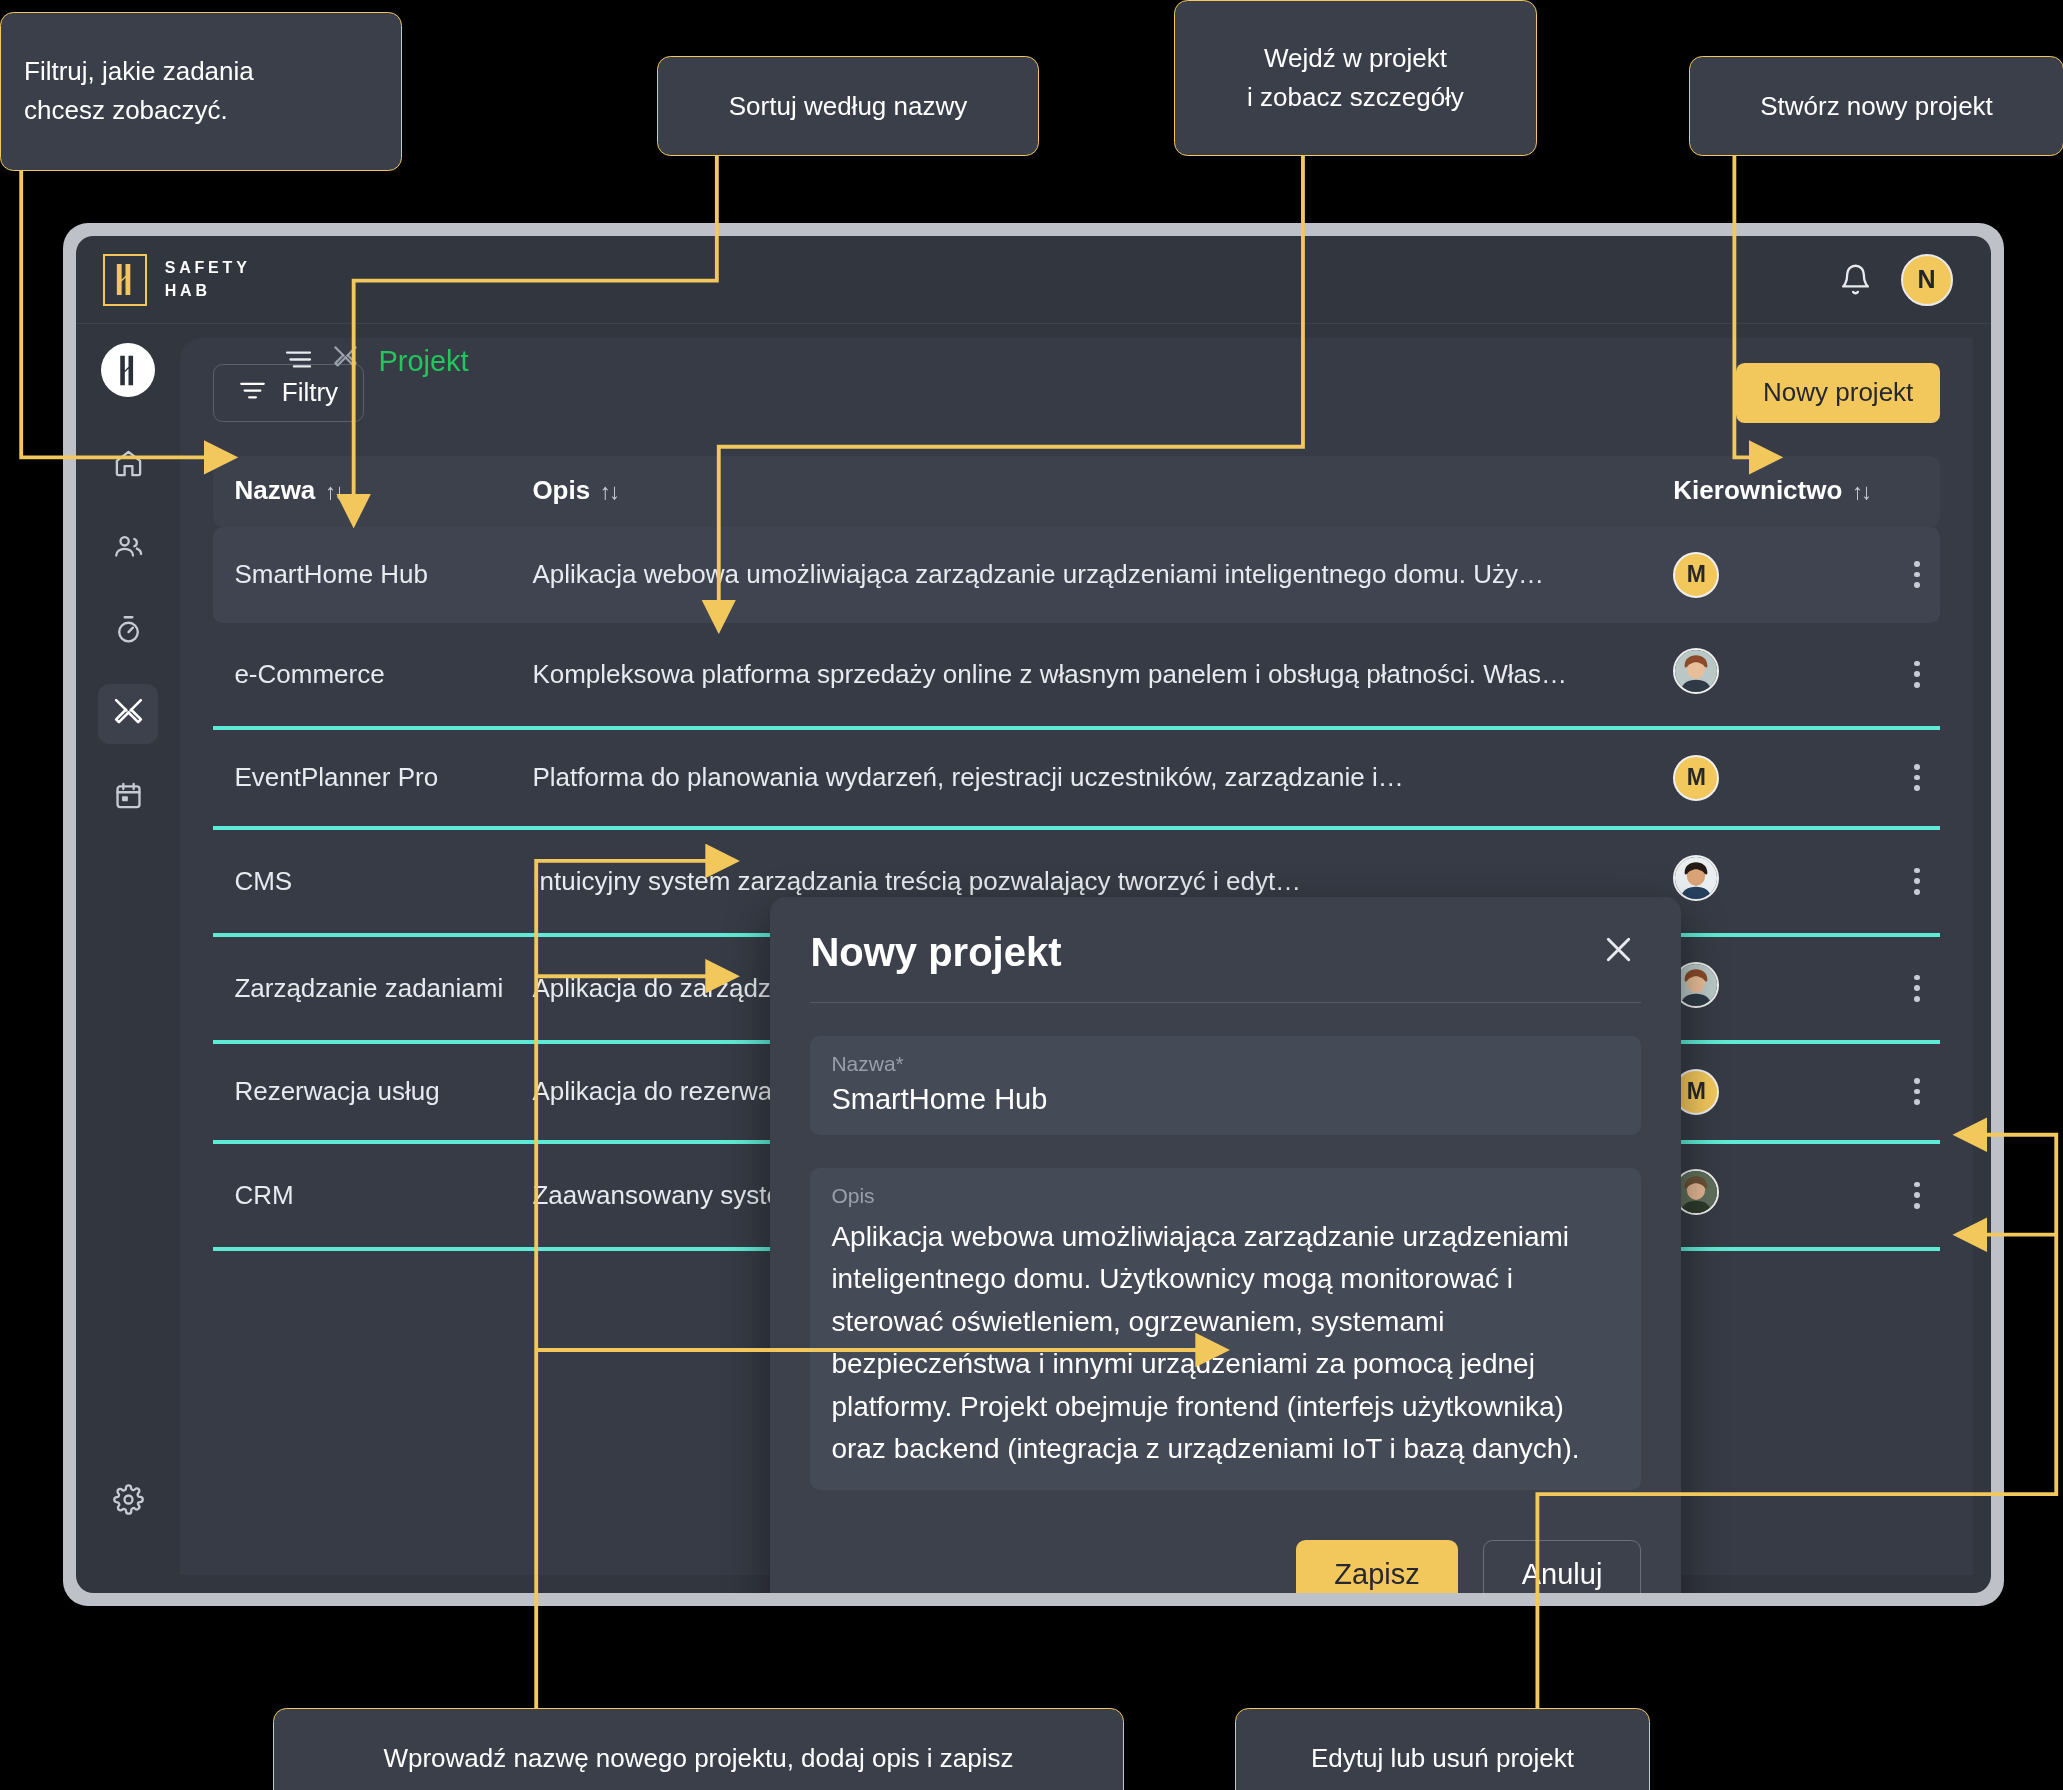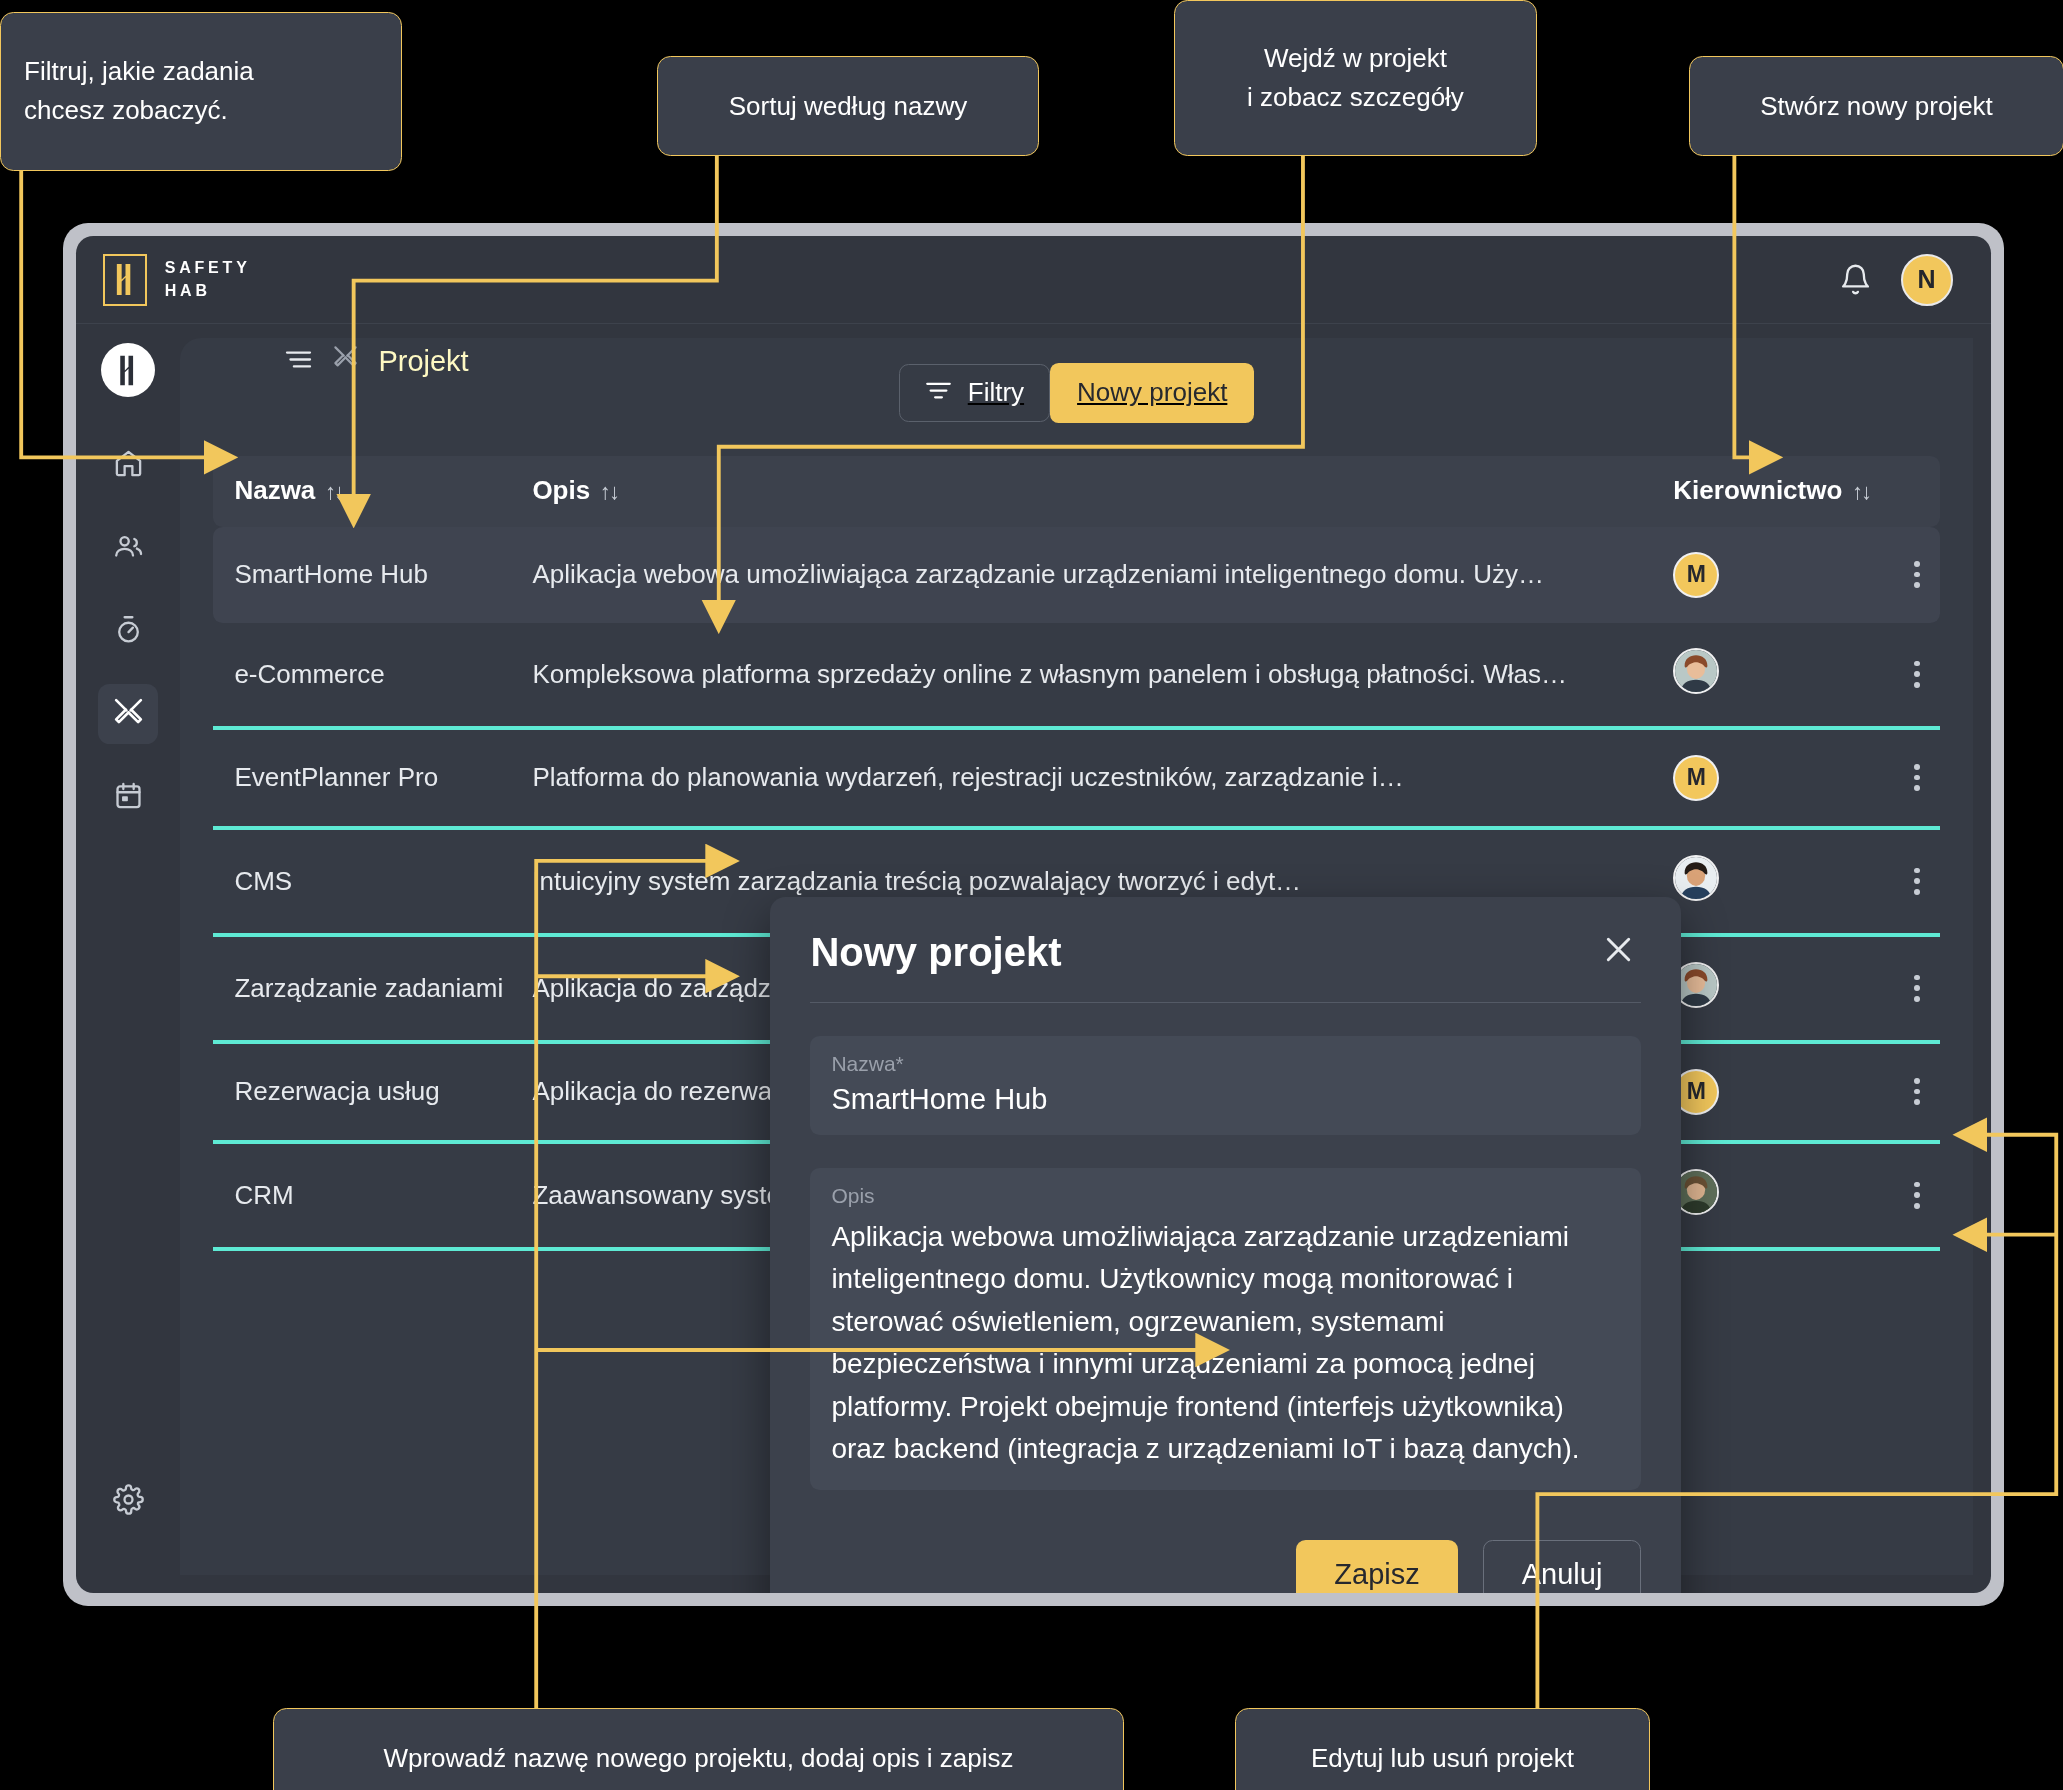--- a/index.html
+++ b/index.html
@@ -114,29 +114,28 @@
     padding: 25px 33px;
     position: relative;
     min-width: 0;
   }
 
   
   #breadcrumb {
     position: absolute;
     left: 208px; top: 108px;
     display: flex; align-items: center; gap: 19px;
-    color: #fef9c3;
+    color: #22c55e;
     font-size: 29px;
     z-index: 12;
   }
 
   #toolbar {
-    display: flex; align-items: center; justify-content: center;
+    display: flex; align-items: center; justify-content: space-between;
     margin-bottom: 33px;
-    text-decoration: underline;
   }
   .filter-btn {
     display: inline-flex; align-items: center; gap: 15.4px;
     border: 1px solid #5b616c;
     border-radius: 9.6px;
     padding: 12.5px 25px;
     color: #ffffff;
     font-size: 26px;
   }
   .primary-btn {

